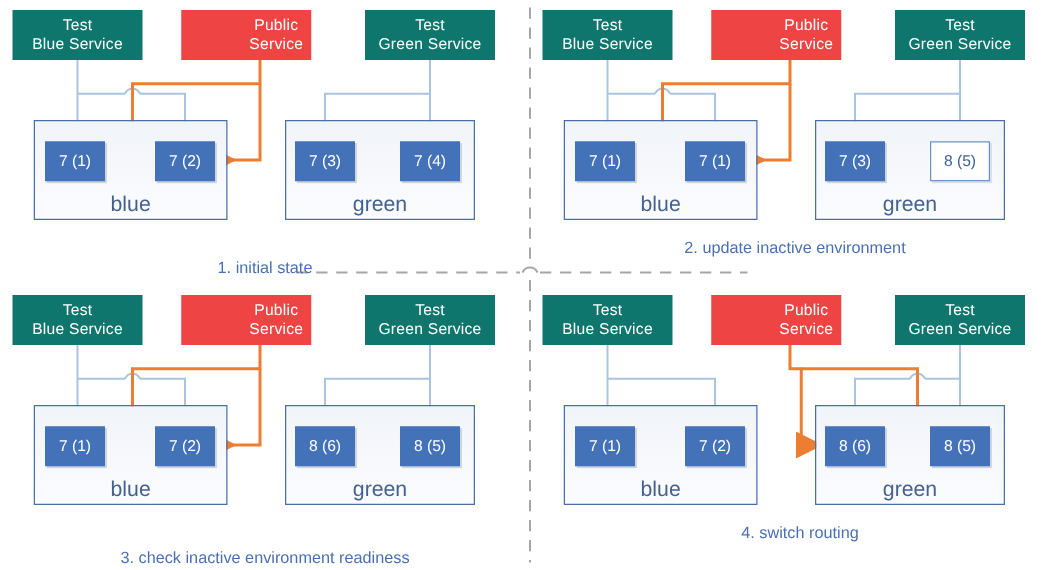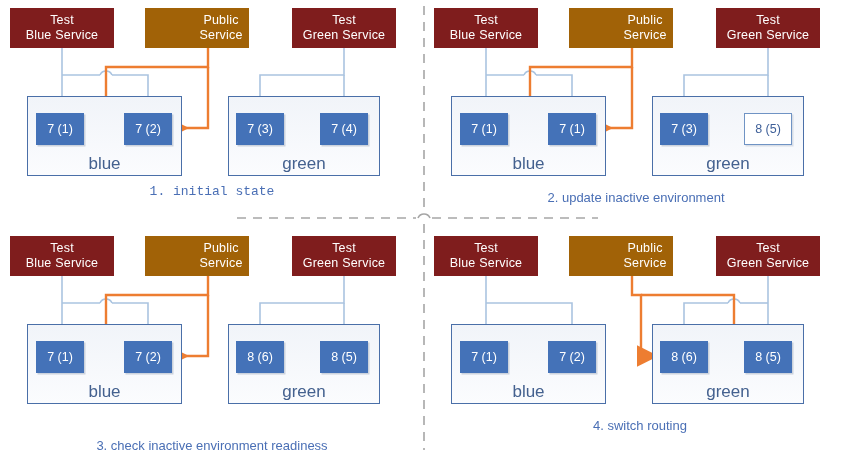--- a/index.html
+++ b/index.html
@@ -14,22 +14,22 @@
   
   .svc{
     position:absolute;
     display:flex;align-items:center;justify-content:center;
     text-align:center;
     color:#ffffff;
     font-size:12.5px;line-height:15px;
     letter-spacing:.2px;
     box-sizing:border-box;
   }
-  .svc.test{background:#7f1d1d;text-align:center;}
-  .svc.public{background:#a16207;padding-left:48px;}
+  .svc.test{background:#0f766e;text-align:center;}
+  .svc.public{background:#ef4444;padding-left:48px;}
 
   
   .envbox{
     position:absolute;
     background:linear-gradient(180deg,#f1f4f9 0%,#fbfcfe 100%);
     border:1px solid #4a6fa8;
     box-sizing:border-box;
   }
   .envlabel{
     position:absolute;
@@ -178,21 +178,21 @@
     <div class="envbox" style="left:27px;top:96px;width:155px;height:80px;"></div>
     <div class="pod" style="left:36px;top:113px;width:48px;height:32px;">7 (1)</div>
     <div class="pod" style="left:124px;top:113px;width:48px;height:32px;">7 (2)</div>
     <div class="envlabel" style="left:27px;top:154px;width:155px;">blue</div>
 
     <div class="envbox" style="left:228px;top:96px;width:152px;height:80px;"></div>
     <div class="pod" style="left:236px;top:113px;width:48px;height:32px;">7 (3)</div>
     <div class="pod" style="left:320px;top:113px;width:48px;height:32px;">7 (4)</div>
     <div class="envlabel" style="left:228px;top:154px;width:152px;">green</div>
 
-    <div class="caption" style="left:0px;top:184px;width:424px;font-family:Liberation Mono, monospace;">1. initial state</div>
+    <div class="caption" style="left:0px;top:206px;width:424px;">1. initial state</div>
   </div>
 
   <div>
     <div class="svc test" style="left:434px;top:8px;width:104px;height:40px;">
       <span><span>Test</span><br>
       <span>Blue Service</span></span>
     </div>
     <div class="svc public" style="left:569px;top:8px;width:104px;height:40px;">
       <span><span>Public</span><br>
       <span>Service</span></span>

